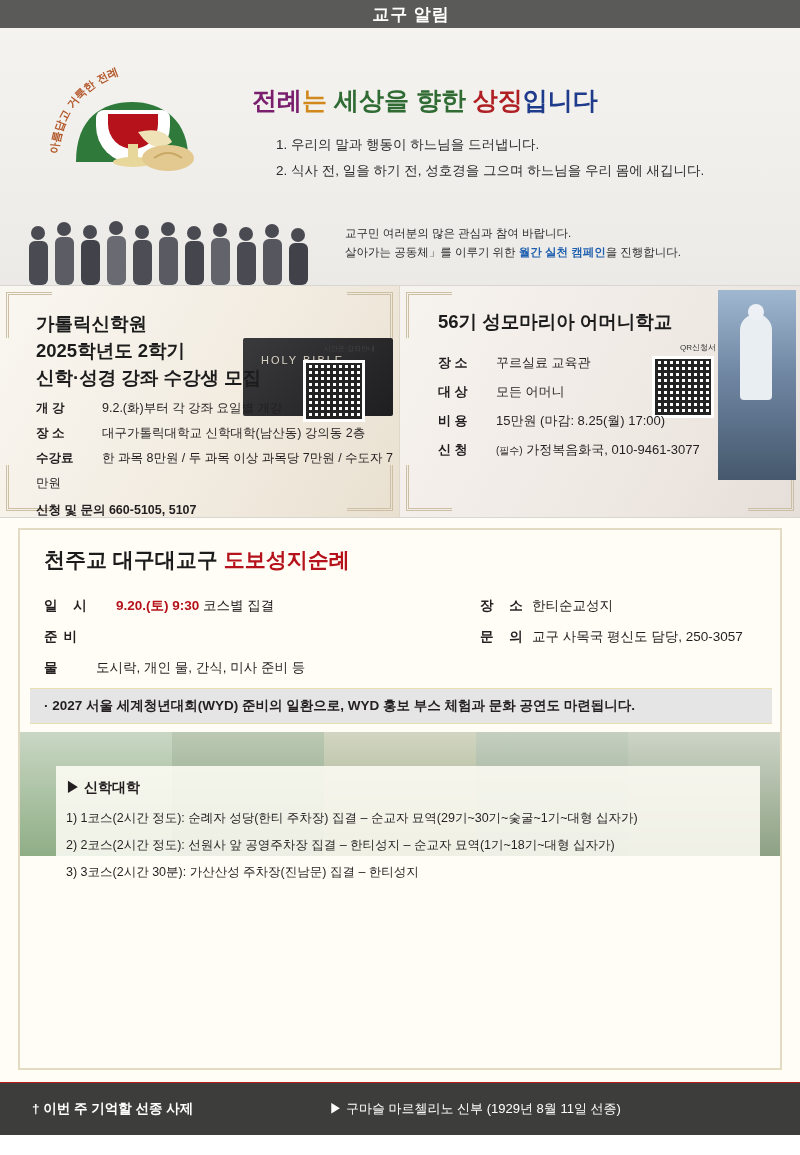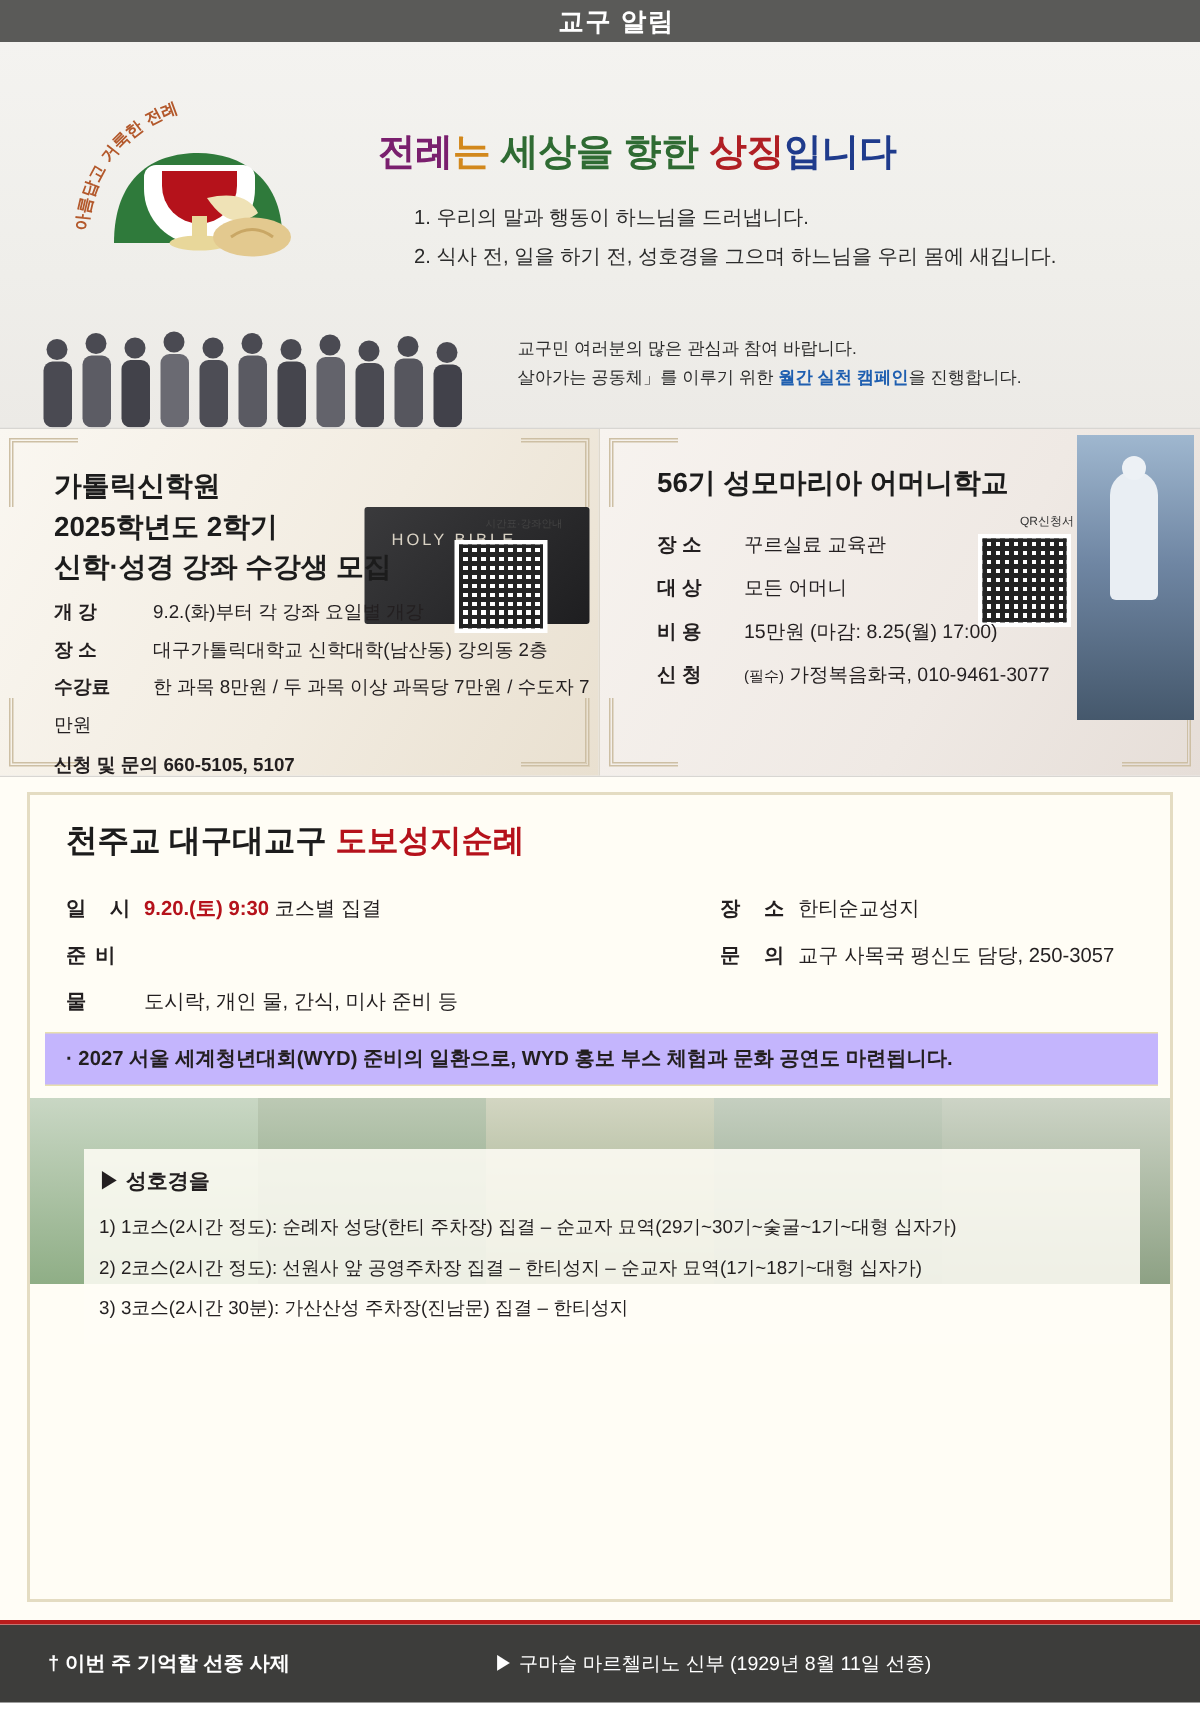--- a/index.html
+++ b/index.html
@@ -143,40 +143,40 @@
     background: linear-gradient(180deg,#9fb7cf 0%,#6f86a3 45%,#45586c 100%);
   }
   .mary .stat { position:absolute; left:22px; top:24px; width:32px; height:86px; border-radius:16px 16px 4px 4px; background:#e9eef3; }
   .mary .stat:after { content:""; position:absolute; left:8px; top:-10px; width:16px;height:16px;border-radius:50%;background:#edf1f5; }
 
   
   .sec-pilgrim {
     position:relative;
     height: 565px;
     background:#fffdf6;
-    border-bottom: 3px solid #b91c1c;
+    border-bottom: 1px solid #b91c1c;
     overflow:hidden;
   }
   .pil-frame {
     position:absolute; left:18px; top:10px; right:18px; bottom:12px;
     border:2px solid #e4dcc2;
     background:#fffdf5;
   }
   .pil-title { position:absolute; left:44px; top:28px; font-size:21px; font-weight:bold; }
   .pil-title .b { color:#1c1c1c; }
   .pil-title .r { color:#b5121b; }
   .pil-rows { position:absolute; left:44px; top:72px; font-size:13.5px; line-height:31px; }
   .pil-rows .lbl { display:inline-block; width:52px; font-weight:bold; letter-spacing:6px; }
-  .pil-rows .red { color:#b5121b; font-weight:bold; }
+  .pil-rows .red { color:#b5121b; font-weight:bold;margin-left:20px; }
   .pil-rows .note { font-size:11px; color:#555; }
   .pil-right { position:absolute; left:480px; top:72px; font-size:13.5px; line-height:31px; }
   .pil-right .lbl { display:inline-block; width:52px; font-weight:bold; letter-spacing:6px; }
   .wyd {
     position:absolute; left:30px; right:28px; top:170px;
-    background:#c4b5fd;
+    background:#e5e5e5;
     border-top:1px solid #e8dfae; border-bottom:1px solid #e8dfae;
     padding:8px 14px;
     font-size:13.5px; font-weight:bold;
   }
   .photostrip {
     position:absolute; left:20px; right:20px; top:214px; height:124px;
     display:flex;
   }
   .photostrip div { flex:1 1 0; }
   .course {
@@ -382,21 +382,21 @@
 
   <div class="photostrip">
     <div style="background:linear-gradient(180deg,#c9d7c4,#8fae86)"></div>
     <div style="background:linear-gradient(180deg,#bcc9b4,#7e9c77)"></div>
     <div style="background:linear-gradient(180deg,#d3d6c2,#93a47f)"></div>
     <div style="background:linear-gradient(180deg,#c5cfc0,#869d80)"></div>
     <div style="background:linear-gradient(180deg,#cdd4c6,#8da184)"></div>
   </div>
 
   <div class="course">
-    <div class="hd">▶ 성호경을</div>
+    <div class="hd">▶ 신학대학</div>
     <div>1) 1코스(2시간 정도): 순례자 성당(한티 주차장) 집결 – 순교자 묘역(29기~30기~숯굴~1기~대형 십자가)</div>
     <div>2) 2코스(2시간 정도): 선원사 앞 공영주차장 집결 – 한티성지 – 순교자 묘역(1기~18기~대형 십자가)</div>
     <div>3) 3코스(2시간 30분): 가산산성 주차장(진남문) 집결 – 한티성지</div>
   </div>
 </div>
 
 <div class="sec-memorial">
   <span class="m-left">† 이번 주 기억할 선종 사제</span>
   <span class="m-right">▶ 구마슬 마르첼리노 신부 (1929년 8월 11일 선종)</span>
 </div>

